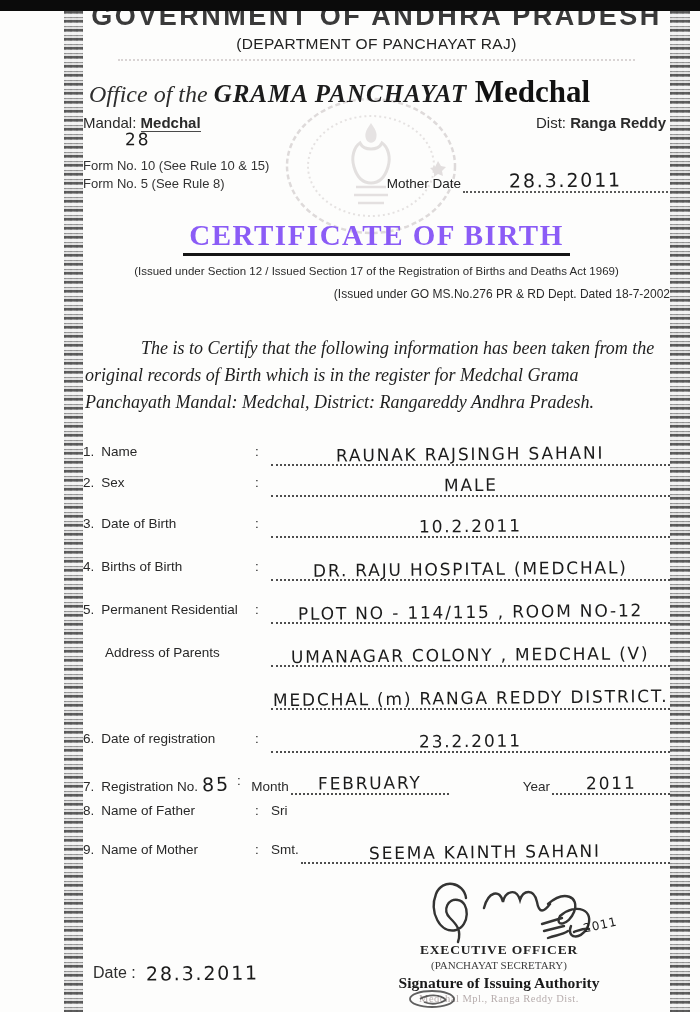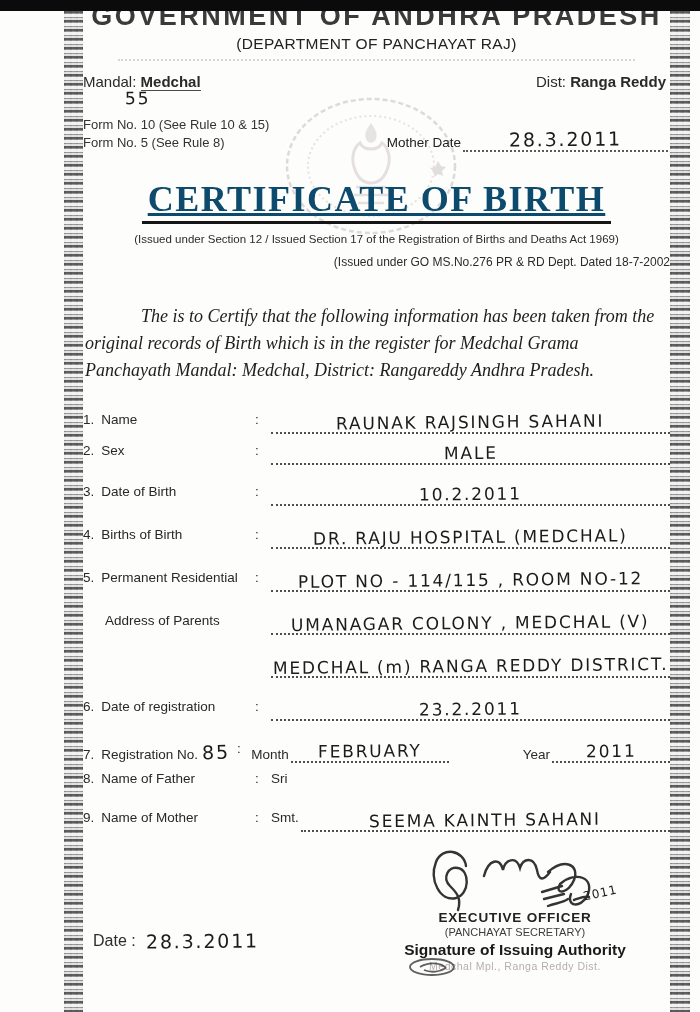--- a/index.html
+++ b/index.html
@@ -24,40 +24,40 @@
   .gov-text {
     margin-top:-10px; text-align:center; font-size:27px; font-weight:bold;
     letter-spacing:2.5px; color:#3a3a3a; transform:scaleY(1.05); white-space:nowrap;
   }
   .dept-line { margin-top:3px; text-align:center; font-size:15.5px; color:#222; letter-spacing:.4px; }
   .faint-rule { margin:6px auto 0 auto; width:88%; border-top:2px dotted #d9d4d4; }
   .office-line { margin-top:13px; padding-left:6px; white-space:nowrap; }
   .office-prefix { font-family:"Liberation Serif", serif; font-style:italic; font-size:24px; color:#2e2e2e; }
   .office-name { font-family:"Liberation Serif", serif; font-style:italic; font-weight:bold; font-size:25px; letter-spacing:1px; color:#1c1c1c; }
   .office-place { font-family:"Liberation Serif", serif; font-weight:bold; font-size:31px; color:#111; }
-  .mandal-row { margin-top:12px; display:flex; justify-content:space-between; font-size:15px; padding-right:4px; }
+  .mandal-row { margin-top:4px; display:flex; justify-content:space-between; font-size:15px; padding-right:4px; }
   .mandal-value { font-weight:bold; border-bottom:1.5px solid #4a4a4a; }
   .dist-value { font-weight:bold; }
   .num55 { margin:-2px 0 0 42px; font-size:22px; font-weight:bold; width:60px; }
   .forms-row { margin-top:8px; display:flex; justify-content:space-between; align-items:flex-end; }
   .forms { font-size:13px; line-height:1.4; color:#333; }
   .issuing { display:flex; align-items:flex-end; padding-right:2px; }
   .issuing-label { font-size:13.5px; color:#222; margin-right:2px; padding-bottom:2px; }
   .issuing-line { display:inline-block; width:205px; border-bottom:2px dotted #5a5a5a; text-align:center; }
   .issuing-line .hw { display:inline-block; margin-bottom:-3px; font-size:19px; }
 
   
   .seal { position:absolute; left:282px; top:95px; opacity:.55; }
 
   
   .title-block { margin-top:26px; text-align:center; position:relative; }
   .title-main {
     display:inline-block; font-family:"Liberation Serif", serif; font-weight:bold;
-    font-size:36px; letter-spacing:1.5px; color:#0c4a6e;
-    border-bottom:3.5px solid #151515; padding:0 6px 1px 6px;text-decoration:underline;
+    font-size:29px; letter-spacing:1.5px; color:#8b5cf6;
+    border-bottom:3.5px solid #151515; padding:0 6px 1px 6px;
   }
   .subtitle { margin-top:9px; font-size:11.5px; color:#2b2b2b; }
   .subtitle2 { margin-top:10px; text-align:right; font-size:12px; color:#2b2b2b; }
 
   
   .declaration {
     margin-top:34px; padding:0 6px 0 2px;
     font-family:"Liberation Serif", serif; font-style:italic;
     font-size:18px; line-height:1.5; color:#1e1e1e; text-indent:56px;
   }
@@ -80,21 +80,21 @@
   .small-label.yr { margin-left:74px; }
   .vline.month { flex:none; width:158px; }
   .vline.year { flex:none; width:118px; }
   .vline.month .hw, .vline.year .hw { margin-bottom:-1px; }
   .prefix-label { font-size:13.5px; padding-bottom:1px; margin-right:2px; }
 
   
   .footer { position:relative; margin-top:6px; height:146px; }
   .signature-svg { position:absolute; right:46px; top:2px; }
   .sig-year-note { position:absolute; right:52px; top:48px; font-size:12px; transform:rotate(-12deg); letter-spacing:1px; }
-  .officer-block { position:absolute; right:0; top:72px; width:310px; text-align:center; }
+  .officer-block { position:absolute; right:16px; top:72px; width:310px; text-align:center;font-family:Liberation Serif, serif; }
   .officer-1 { font-size:13.5px; font-weight:bold; letter-spacing:.8px; color:#222; }
   .officer-2 { font-size:11px; color:#3c3c3c; margin-top:1px; }
   .officer-3 { font-size:15.5px; font-weight:bold; color:#1a1a1a; margin-top:3px; }
   .stamp-text { font-size:10.5px; color:#b7adad; margin-top:1px; letter-spacing:.5px; }
   .oval-scribble { position:absolute; right:212px; top:118px; }
   .date-line { position:absolute; left:10px; top:92px; display:flex; align-items:center; }
   .date-label { font-size:16px; color:#2d2d2d; margin-right:10px;text-align:center; }
   .date-line .hw { font-size:19px; }
 </style>
 </head>
@@ -114,33 +114,38 @@
     <path d="M156 66 l3 5 5 1 -4 4 1 5 -5 -2 -4 3 0 -5 -4 -4 5 -1 z" fill="#cdc6c6"></path>
   </svg>
 
   <div class="content">
     <div class="gov-clip">
       <div class="gov-text">GOVERNMENT OF ANDHRA PRADESH</div>
     </div>
     <div class="dept-line">(DEPARTMENT OF PANCHAYAT RAJ)</div>
     <div class="faint-rule"></div>
 
+    <div class="office-line">
+      <span class="office-prefix">Office of the </span>
+      <span class="office-name">GRAMA PANCHAYAT </span>
+      <span class="office-place">Medchal</span>
+    </div>
 
     <div class="mandal-row">
       <div>
         <span>Mandal:</span>
         <span class="mandal-value">Medchal</span>
       </div>
       <div>
         <span>Dist:</span>
         <span class="dist-value">Ranga Reddy</span>
       </div>
     </div>
 
-    <div class="num55 hw">55</div>
+    <div class="num55 hw">28</div>
 
     <div class="forms-row">
       <div class="forms">
         <div>Form No. 10 (See Rule 10 &amp; 15)</div>
         <div>Form No. 5 (See Rule 8)</div>
       </div>
       <div class="issuing">
         <span class="issuing-label">Mother Date</span>
         <span class="issuing-line"><span class="hw">28.3.2011</span></span>
       </div>

